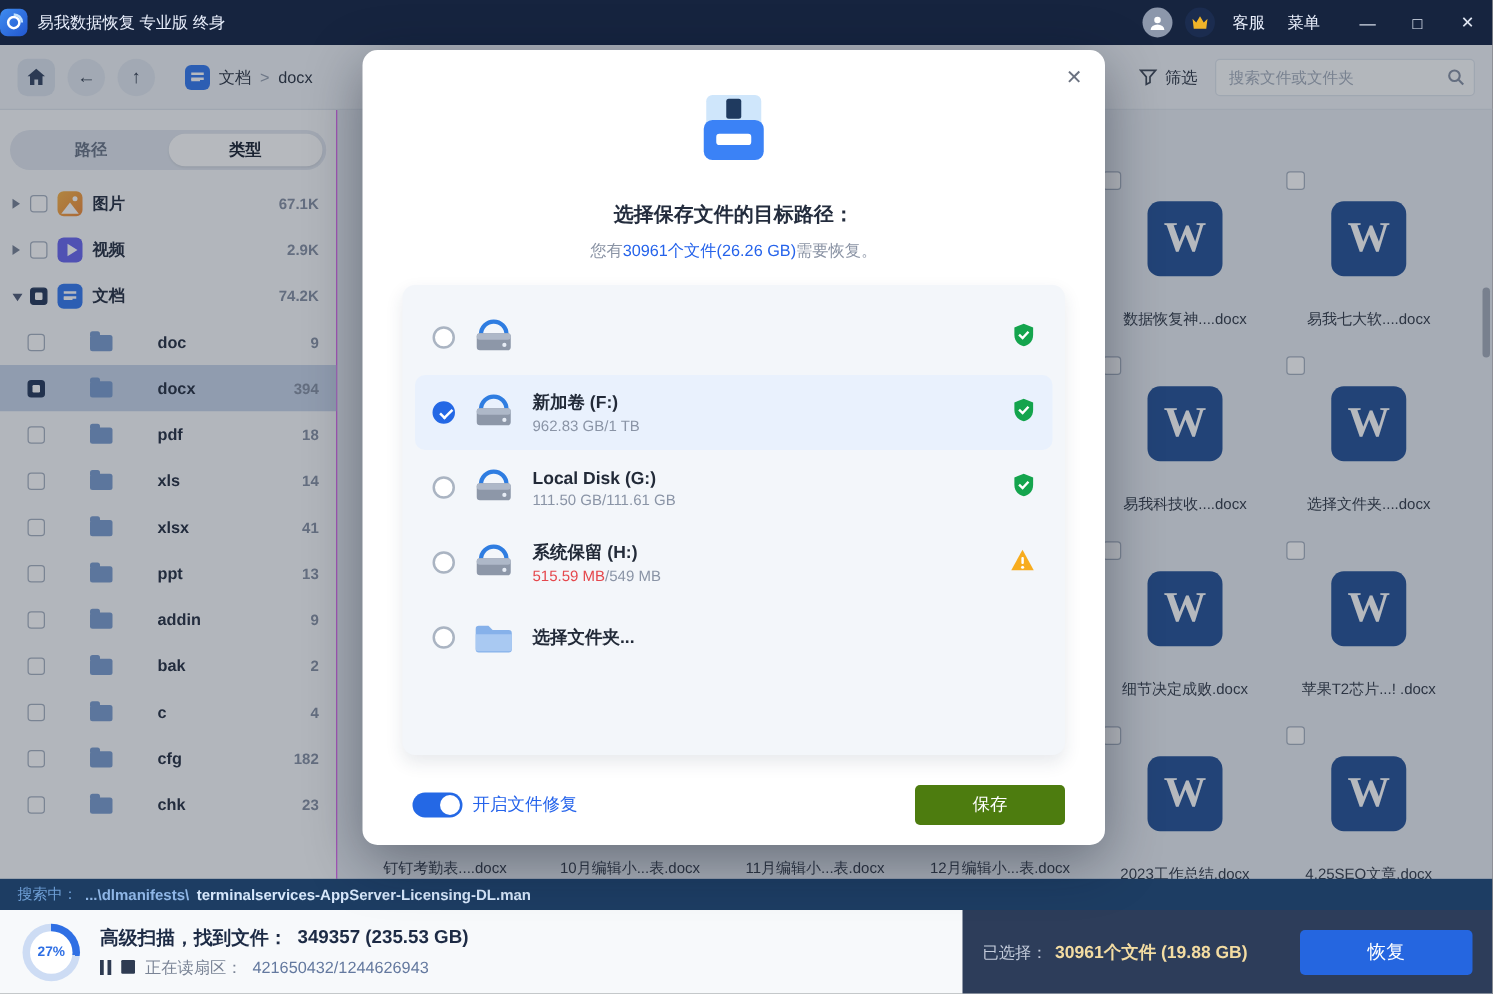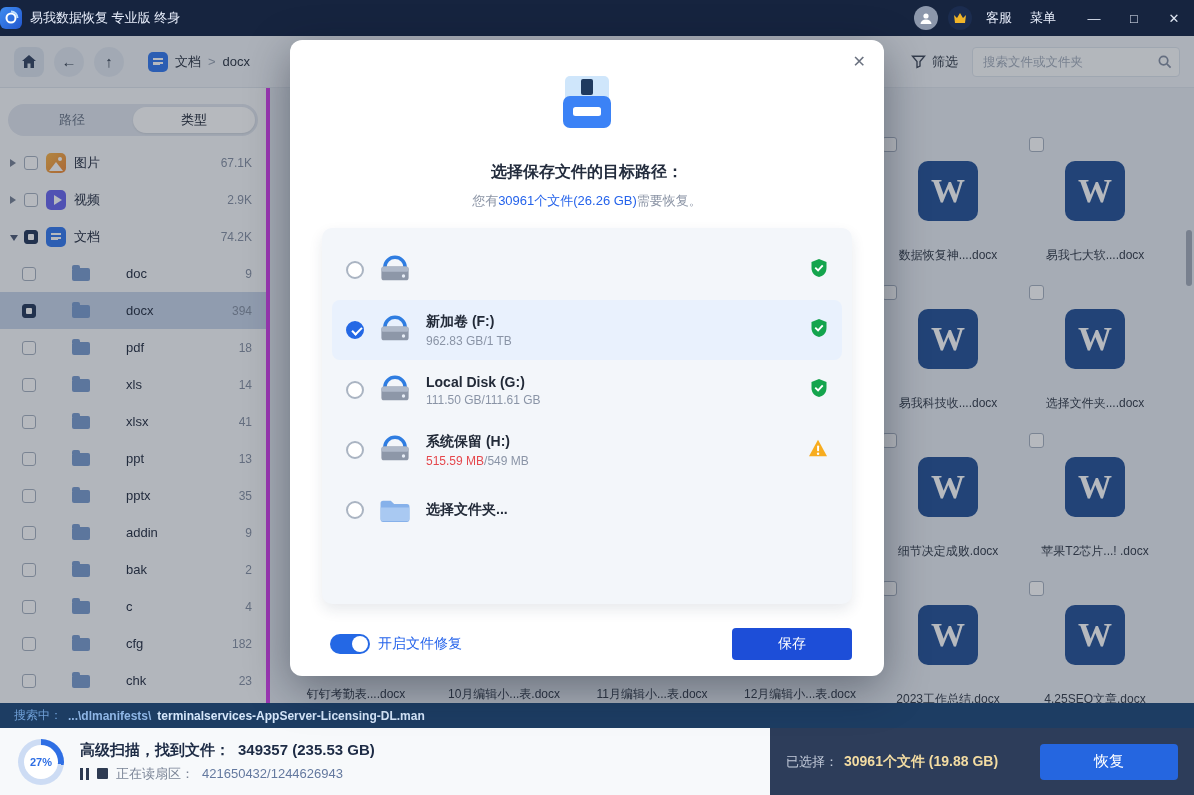--- a/index.html
+++ b/index.html
@@ -28,21 +28,21 @@
   .ic-doc::before { content:''; position:absolute; left:5px; top:11px; width:7px; height:2px; background:#fff; }
   .crumb-sep { color:#9aa3b2; }
   .tb-right { margin-left:auto; display:flex; align-items:center; gap:14px; }
   .filter { display:flex; align-items:center; gap:6px; font-size:13px; color:#333b49; cursor:pointer; }
   .searchbox { position:relative; width:208px; }
   .searchbox input { width:100%; height:30px; border:1px solid #dfe5ec; border-radius:4px; background:#fbfcfd; padding:0 30px 0 10px; font-size:12.5px; color:#333; outline:none; font-family:inherit; }
   .searchbox input::placeholder { color:#a7b0bd; }
   .mag { position:absolute; right:8px; top:7px; }
 
   
-  .sidebar { position:absolute; top:88px; left:0; width:270px; bottom:92px; background:#fafbfd; border-right:4px solid #d946ef; }
+  .sidebar { position:absolute; top:88px; left:0; width:270px; bottom:92px; background:#fafbfd; border-right:1px solid #d946ef;font-weight:bold; }
   .tabs { margin:16px 8px 8px 8px; height:32px; background:#e2e7ef; border-radius:16px; display:flex; padding:3px; }
   .tab { flex:1; display:grid; place-items:center; font-size:13px; color:#6d7789; border-radius:13px; cursor:pointer; }
   .tab.active { background:#fff; color:#222a38; box-shadow:0 1px 2px rgba(0,0,0,.08); }
   .trow { display:flex; align-items:center; height:37px; padding:0 14px 0 10px; gap:8px; font-size:13px; color:#2c3547; cursor:pointer; }
   .trow.child { padding-left:22px;gap:36px; }
   .trow.active { background:#c9d6ea; }
   .tcount { margin-left:auto; font-size:12px; color:#8a94a6; }
   .caret { width:0; height:0; border:4.5px solid transparent; border-left:6px solid #7c8698; margin-right:-4px; }
   .caret.down { border:4.5px solid transparent; border-top:6px solid #55607a; margin-top:6px; margin-right:-2px; }
   .cb { width:14px; height:14px; border:1.5px solid #aab4c2; border-radius:3px; background:#fff; flex:0 0 auto; position:relative; }
@@ -108,21 +108,21 @@
   .dname { font-size:14px; font-weight:bold; color:#222a38; }
   .dcap { font-size:12px; color:#8a94a6; }
   .dcap .red { color:#e5484d; }
   .badge { margin-left:auto; }
   
   .mfoot { position:absolute; left:0; right:0; bottom:16px; display:flex; align-items:center; justify-content:space-between; padding:0 32px 0 40px; }
   .togglewrap { display:flex; align-items:center; gap:8px; cursor:pointer; }
   .toggle { width:40px; height:20px; border-radius:10px; background:#2468e5; position:relative; }
   .toggle .knob { position:absolute; right:2px; top:2px; width:16px; height:16px; border-radius:50%; background:#fff; }
   .tog-label { font-size:14px; color:#2563eb; }
-  .savebtn { width:120px; height:32px; border:none; border-radius:4px; background:#1d4ed8; color:#fff; font-size:14px; cursor:pointer; font-family:inherit; }
+  .savebtn { width:120px; height:32px; border:none; border-radius:4px; background:#4d7c0f; color:#fff; font-size:14px; cursor:pointer; font-family:inherit; }
 </style>
 </head>
 <body>
 
 <div class="screen">
 
   <div class="titlebar">
     <span class="appicon">
       <svg width="16" height="16" viewBox="0 0 16 16">
           <circle cx="8" cy="8" r="4.5" fill="none" stroke="#fff" stroke-width="2"></circle>
@@ -238,26 +238,20 @@
       <span class="cb"></span>
         <span class="folder"></span>
       <span>xlsx</span>
       <span class="tcount">41</span>
     </div>
     <div class="trow child">
       <span class="cb"></span>
         <span class="folder"></span>
       <span>ppt</span>
       <span class="tcount">13</span>
-    </div>
-    <div class="trow child">
-      <span class="cb"></span>
-        <span class="folder"></span>
-      <span>pptx</span>
-      <span class="tcount">35</span>
     </div>
     <div class="trow child">
       <span class="cb"></span>
         <span class="folder"></span>
       <span>addin</span>
       <span class="tcount">9</span>
     </div>
     <div class="trow child">
       <span class="cb"></span>
         <span class="folder"></span>

